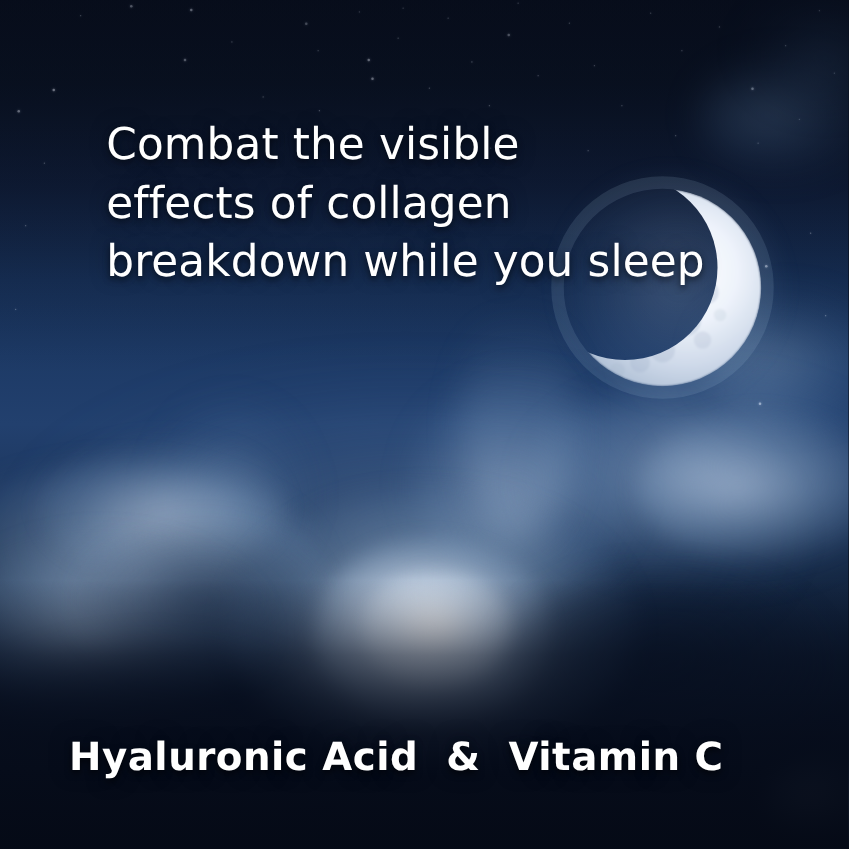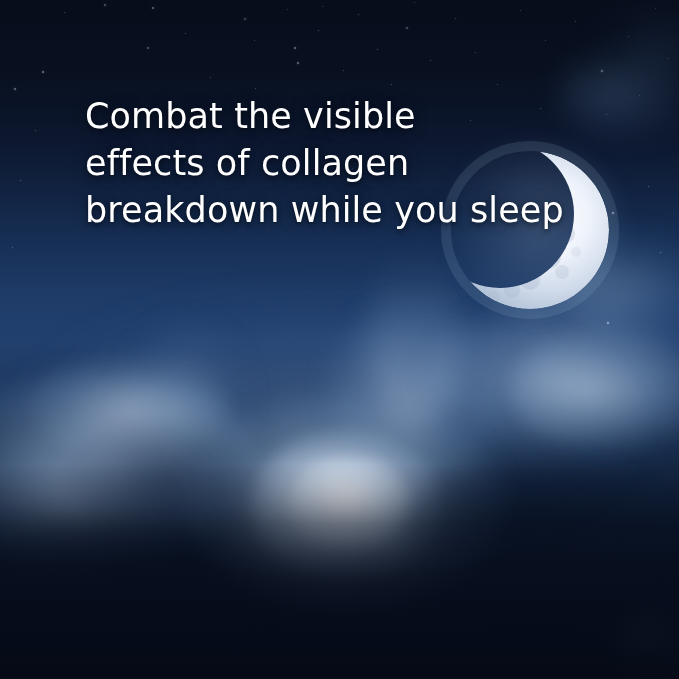--- a/index.html
+++ b/index.html
@@ -466,14 +466,15 @@
         <circle cx="146" cy="122" r="5" fill="rgba(168,182,202,0.18)"></circle>
         <circle cx="64" cy="166" r="6" fill="rgba(160,176,198,0.18)"></circle>
       </g>
     </svg>
   </div>
 
   <div class="headline">Combat the visible
 effects of collagen
 breakdown while you sleep</div>
 
+  <div class="footline">Hyaluronic Acid  &amp;  Vitamin C</div>
 
 </div>
 
 </body></html>

